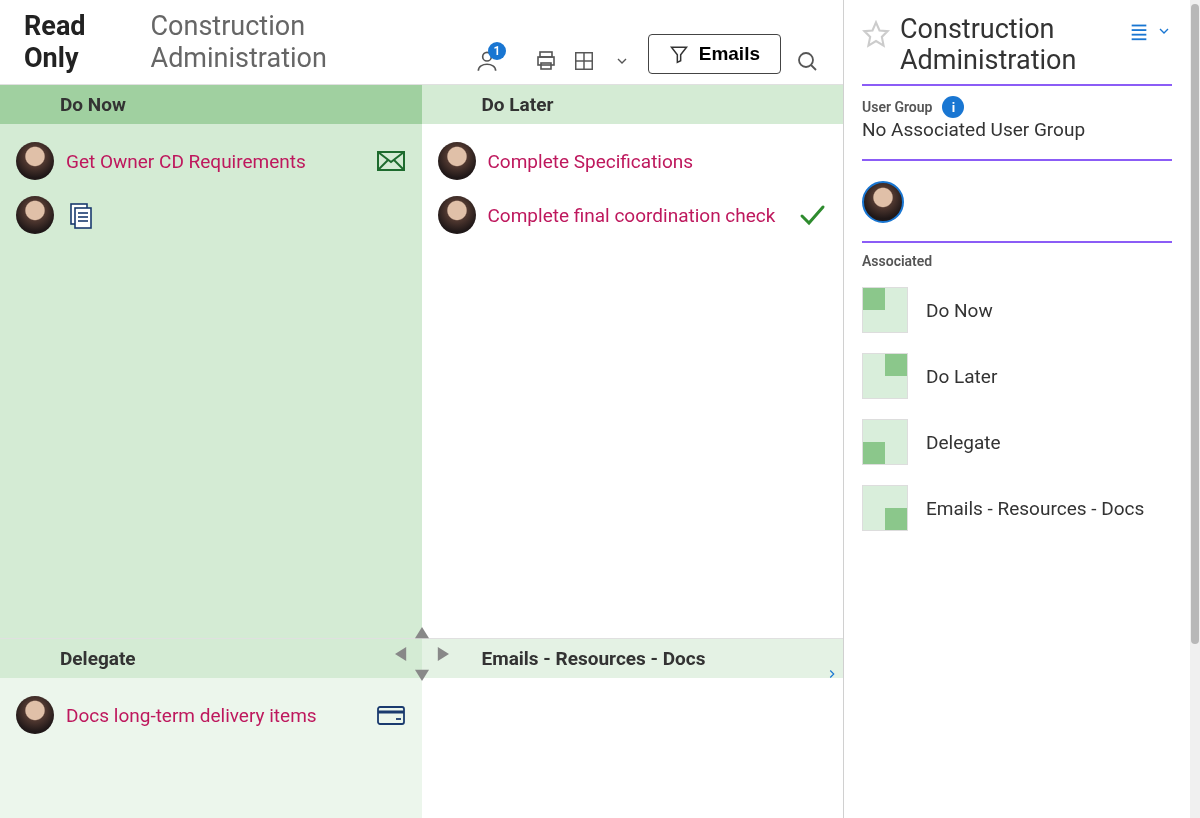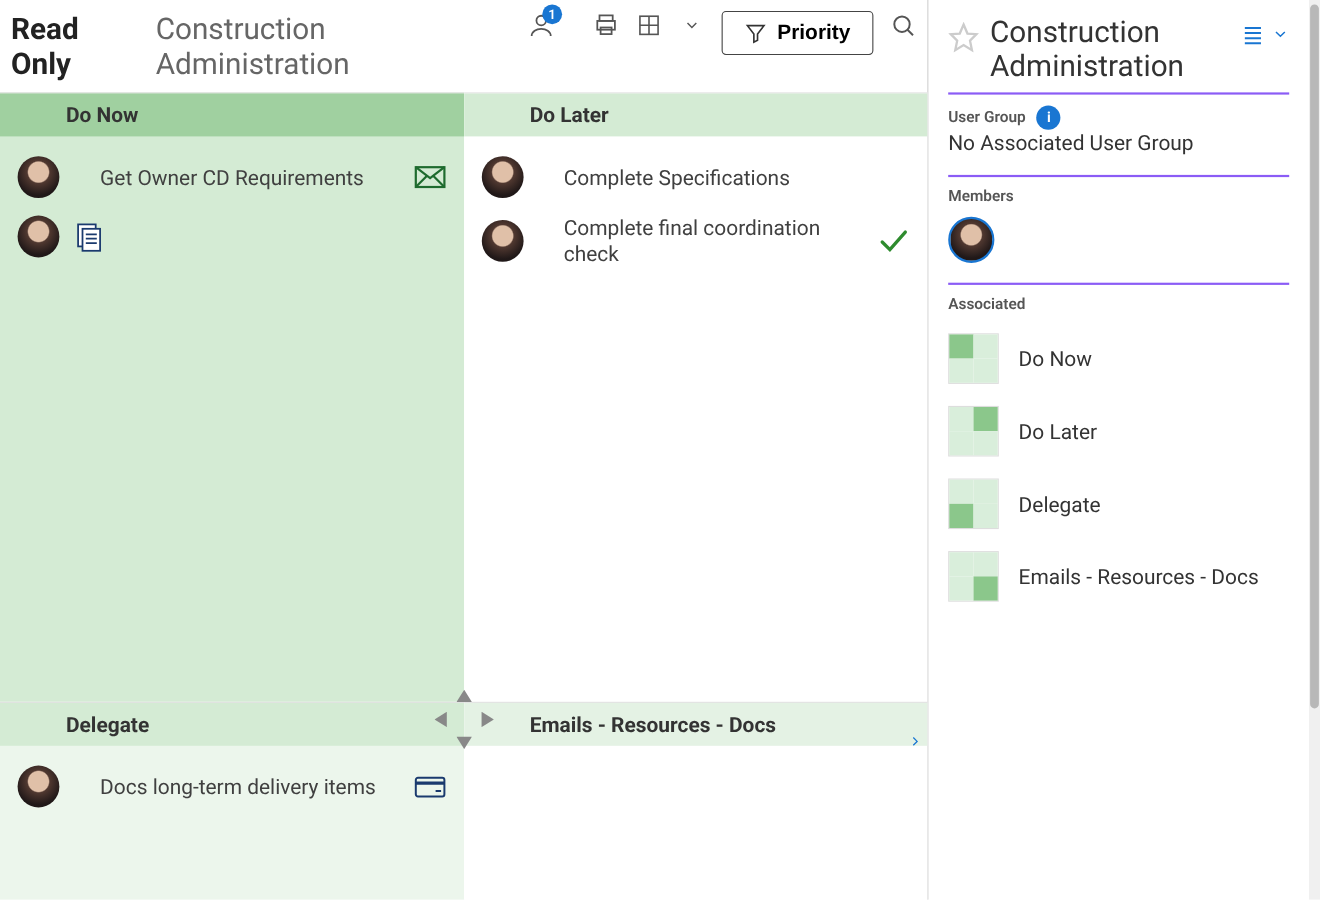--- a/index.html
+++ b/index.html
@@ -14,22 +14,22 @@
     }
     .main {
       flex: 1;
       display: flex;
       flex-direction: column;
       min-width: 0;
       border-right: 1px solid #d0d0d0;
     }
     .header {
       display: flex;
-      align-items: flex-start;
-      padding: 10px 10px;
+      align-items: flex-end;
+      padding: 10px 24px;
       gap: 14px;
       border-bottom: 0;
     }
     .read-only {
       font-size: 27px;
       font-weight: 700;
       color: #222;
     }
     .title {
       font-size: 27px;
@@ -112,23 +112,22 @@
     }
     .avatar {
       width: 38px;
       height: 38px;
       border-radius: 50%;
       background: radial-gradient(circle at 50% 38%, #e0c0a8 0%, #e0c0a8 30%, #503830 34%, #201818 70%);
       flex-shrink: 0;
     }
     .task-title {
       font-size: 19px;
-      color: #404040;
+      color: #be185d;
       flex: 1;
-      margin-left: 25px;
     }
     .task-icon {
       width: 30px;
       height: 30px;
       display: flex;
       align-items: center;
       justify-content: center;
       flex-shrink: 0;
     }
     .center-move {
@@ -283,21 +282,21 @@
     </div>
     <div class="header-icon">
       <svg width="16" height="16" viewBox="0 0 24 24" fill="none" stroke="#1976d2" stroke-width="2">
           <polyline points="6 9 12 15 18 9"></polyline>
         </svg>
     </div>
     <button class="filters-btn">
       <svg width="20" height="20" viewBox="0 0 24 24" fill="none" stroke="#333" stroke-width="1.8">
           <polygon points="3 4 21 4 14 13 14 20 10 22 10 13 3 4"></polygon>
         </svg>
-      <span>Priority</span>
+      <span>Emails</span>
     </button>
     <div class="header-icon">
       <svg width="24" height="24" viewBox="0 0 24 24" fill="none" stroke="#888" stroke-width="1.8">
           <circle cx="11" cy="11" r="7"></circle>
           <line x1="16" y1="16" x2="21" y2="21"></line>
         </svg>
     </div>
   </div>
 
   <div class="board">
@@ -437,21 +436,20 @@
 
   <div class="section">
     <div class="section-label">
       <span>User Group</span>
       <span class="info-badge">i</span>
     </div>
     <div class="section-value">No Associated User Group</div>
   </div>
 
   <div class="section">
-    <div class="section-label">Members</div>
     <div class="member-avatar"></div>
   </div>
 
   <div class="section">
     <div class="section-label">Associated</div>
     <div style="margin-top:8px">
       <div class="quad-item i1">
         <div class="quad-swatch">
             <div></div>
             <div></div>

